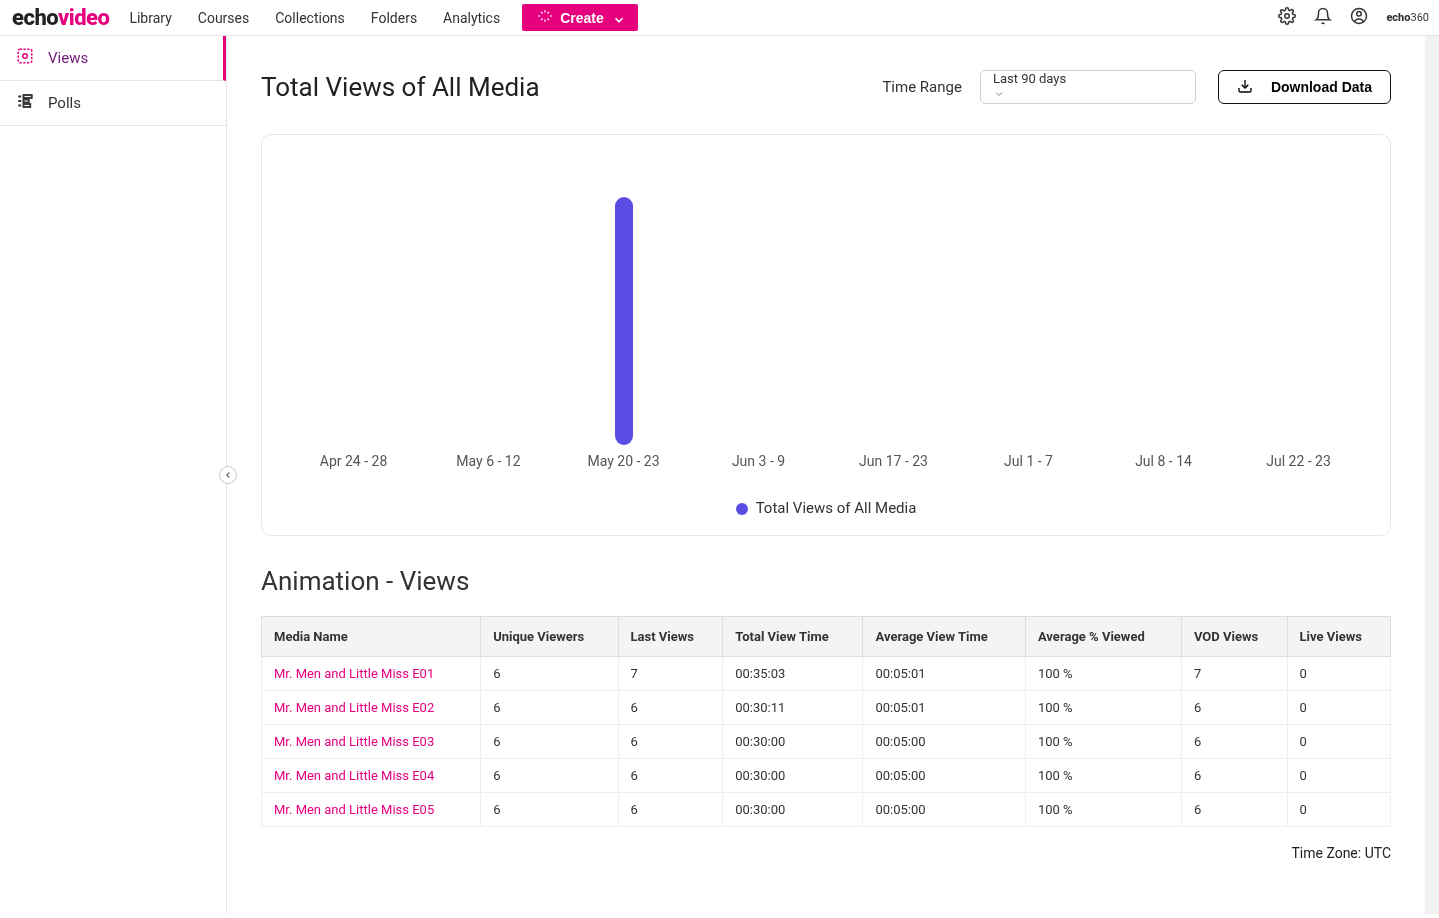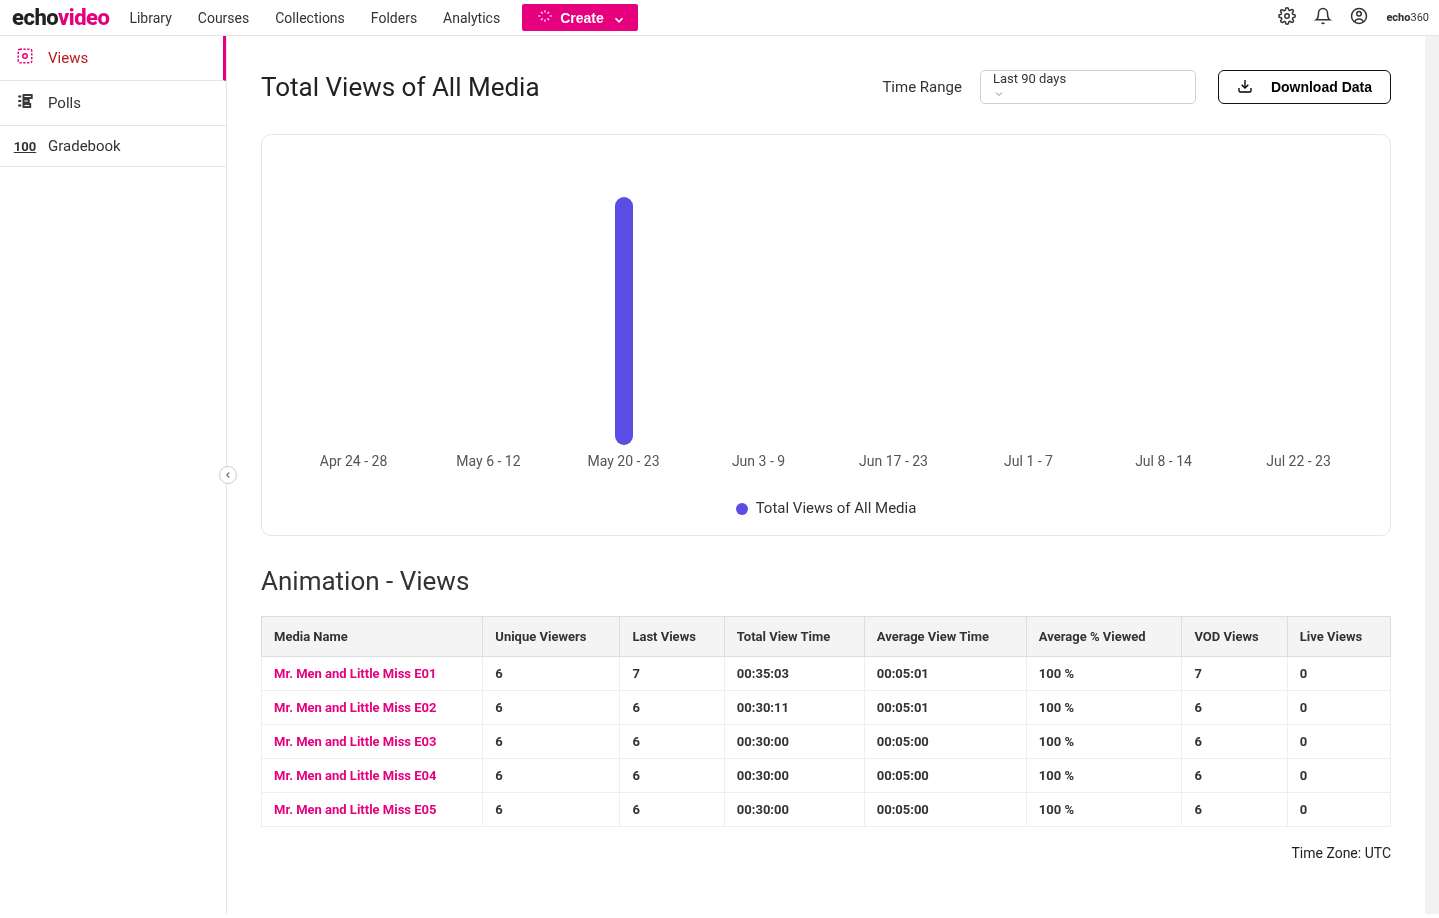--- a/index.html
+++ b/index.html
@@ -68,21 +68,21 @@
     .sidebar-item {
       display: flex;
       align-items: center;
       gap: 14px;
       padding: 11px 16px;
       font-size: 15px;
       border-bottom: 1px solid #e5e5e5;
       cursor: pointer;
     }
     .sidebar-item.active {
-      color: #b91c1c;
+      color: #701a75;
       border-right: 3px solid #e6007e;
     }
     .sidebar-item svg, .sidebar-item .sidebar-icon { width: 18px; height: 18px; display:inline-flex; align-items:center; justify-content:center; }
     .sidebar-icon.hundred { font-size: 13px; font-weight:700; text-decoration: underline; color:#333;}
     
     .collapse-handle {
       position: absolute;
       left: 219px;
       top: 50%;
       transform: translateY(-50%);
@@ -214,21 +214,20 @@
       background: #f4f4f4;
       border: 1px solid #ddd;
       text-align: left;
       padding: 12px 12px;
       font-weight: 700;
       color: #333;
     }
     tbody td {
       border: 1px solid #eee;
       padding: 9px 12px;
-      font-weight: bold;
     }
     tbody td.media-name a { color: #e6007e; cursor: pointer; }
     .timezone { text-align: right; font-size: 14px; color: #222; margin-top: 18px; }
     
     .right-scroll {
       width: 14px;
       background: #f2f2f2;
       height: 100%;
     }
   </style>
@@ -300,24 +299,20 @@
       <span>
         <svg viewBox="0 0 24 24" fill="none" stroke="#333" stroke-width="2.5">
             <path d="M3 6h4M3 12h4M3 18h4"></path>
             <rect x="10" y="4" width="11" height="4"></rect>
             <rect x="10" y="10" width="7" height="4"></rect>
             <rect x="10" y="16" width="9" height="4"></rect>
           </svg>
       </span>
       <span>Polls</span>
     </div>
-    <div class="sidebar-item">
-      <span class="sidebar-icon hundred">100</span>
-      <span>Gradebook</span>
-    </div>
   </div>
 
   <div class="collapse-handle">
     <svg viewBox="0 0 24 24" fill="none" stroke="currentColor" stroke-width="3">
         <polyline points="15 18 9 12 15 6"></polyline>
       </svg>
   </div>
 
   <div class="content">
     <div class="header-row">

